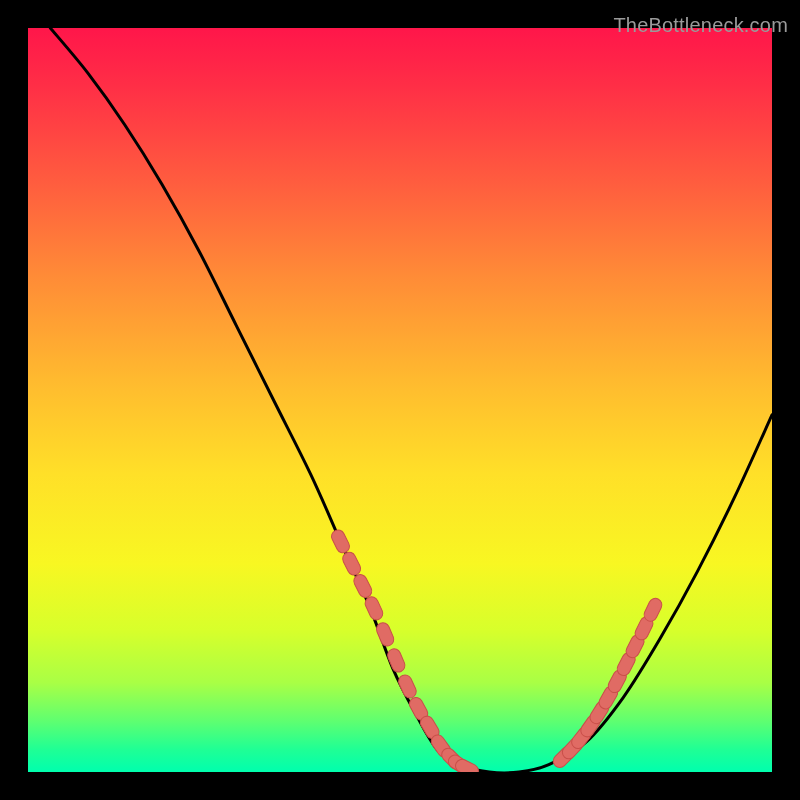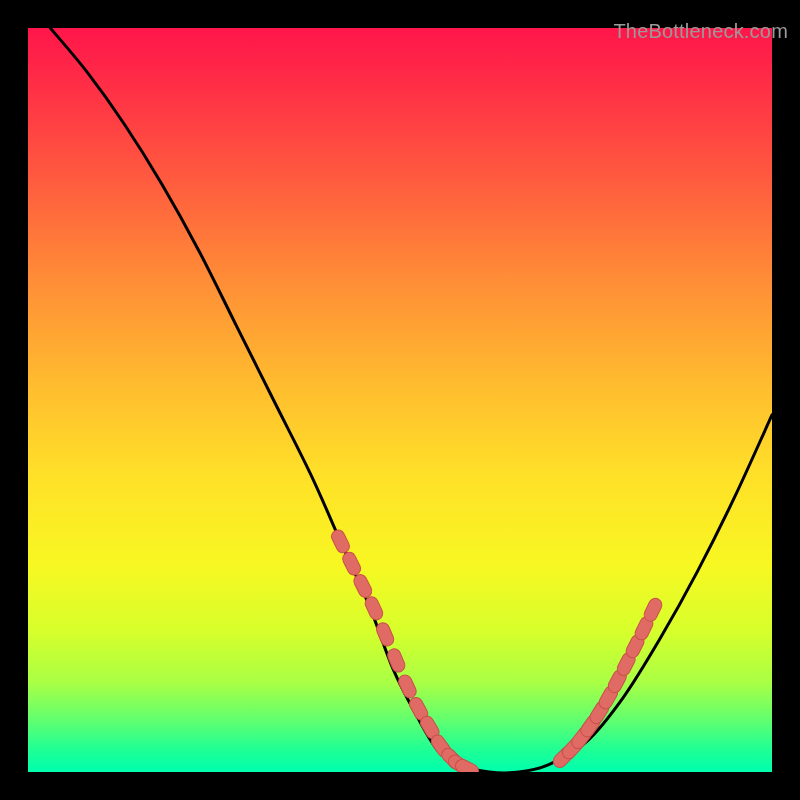--- a/index.html
+++ b/index.html
@@ -39,21 +39,21 @@
     );
   }
   .curve-svg {
     position: absolute;
     inset: 0;
     width: 744px;
     height: 744px;
   }
   .attribution {
     position: absolute;
-    top: 20px;
+    top: 14px;
     right: 12px;
     color: #9a9a9a;
     font-size: 20px;
     font-weight: 500;
     letter-spacing: 0.2px;
     user-select: none;
   }
 </style>
 </head>
 <body>

